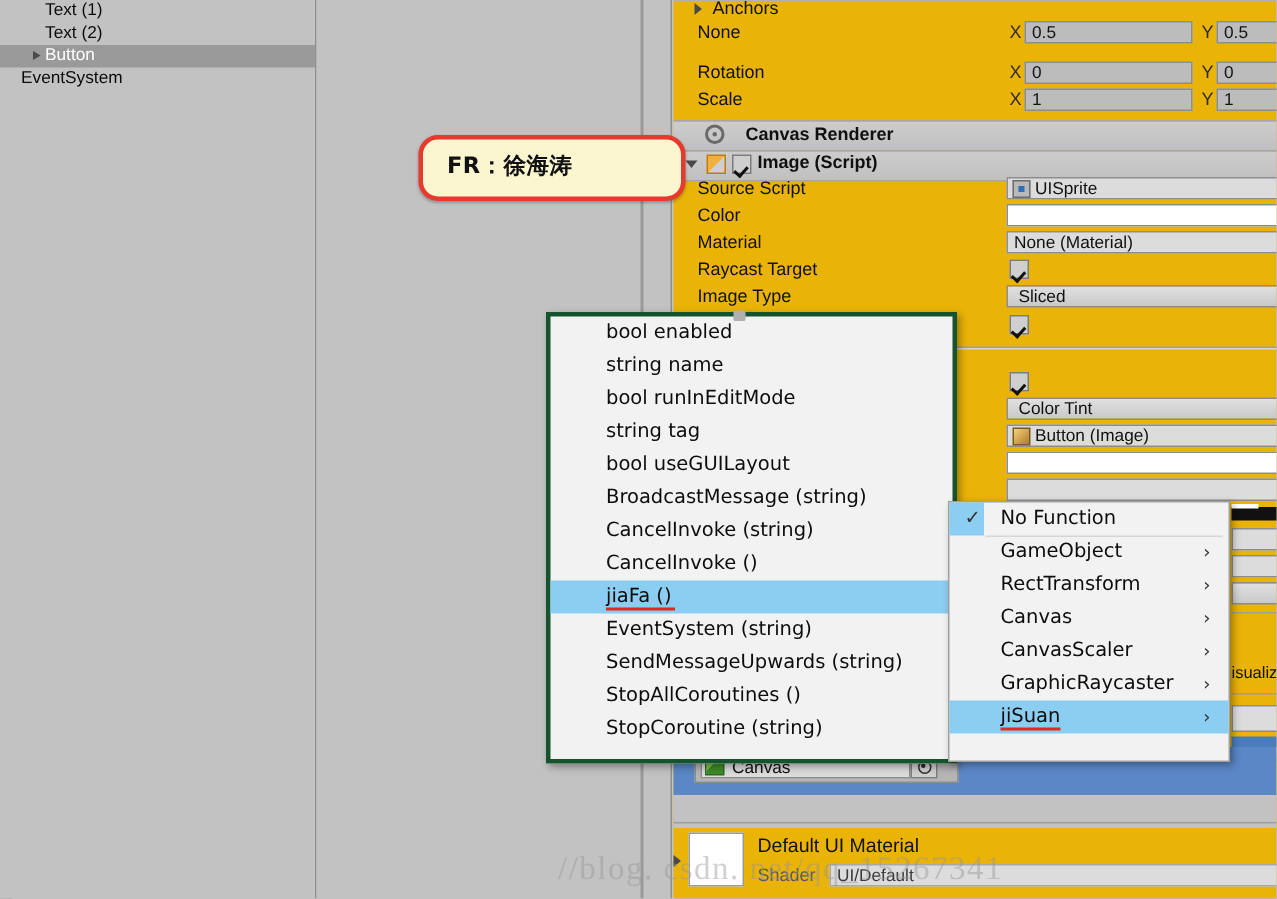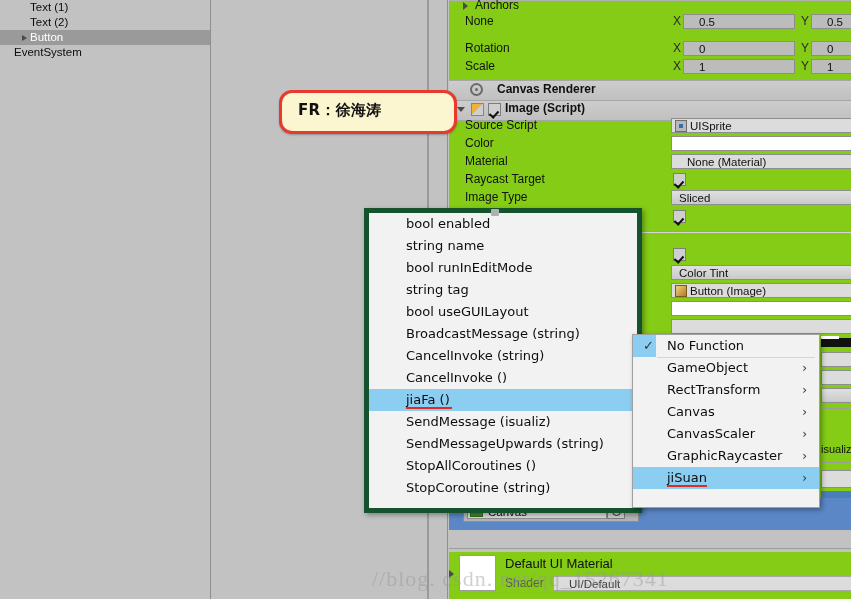--- a/index.html
+++ b/index.html
@@ -39,25 +39,25 @@
 
   
   #callout{left:279px;top:90px;width:172px;height:38px;
            background:#fbf6d0;border:3px solid #e8392f;border-radius:13px;
            box-shadow:0 1px 2px rgba(0,0,0,.25);}
   #callout-text{left:298px;top:98px;width:150px;height:24px;line-height:24px;
            font-size:15px;font-weight:bold;color:#111;
            font-family:"DejaVu Sans","Liberation Sans",sans-serif;letter-spacing:.3px;}
 
   
-  #inspector{left:449px;top:0;width:402px;height:599px;background:#84cc16;}
+  #inspector{left:449px;top:0;width:402px;height:599px;background:#eab308;}
   .lbl{position:absolute;font-size:12px;color:#111;white-space:nowrap;}
   .fld{position:absolute;height:15px;line-height:15px;background:#bcbcbc;
        border:1px solid #8d8d8d;font-size:11.5px;color:#101010;
-       padding-left:15px;box-sizing:border-box;overflow:hidden;white-space:nowrap;}
+       padding-left:4px;box-sizing:border-box;overflow:hidden;white-space:nowrap;}
   .fld.white{background:#ffffff;}
   .fld.light{background:#dcdcdc;}
   .fld.btn{background:linear-gradient(#e0e0e0,#c9c9c9);border:1px solid #8d8d8d;
        border-radius:1px;padding-left:7px;}
   .axis{position:absolute;font-size:12px;color:#2a2a2a;}
   .chk{position:absolute;width:13px;height:13px;background:#cfcfcf;
        border:1px solid #7d7d7d;box-sizing:border-box;}
   .chk.on:after{content:"";position:absolute;left:2px;top:5px;width:4px;height:7px;
        border:solid #111;border-width:0 2px 2px 0;transform:rotate(42deg);}
   .sep{position:absolute;height:1px;background:#9d9d9d;}
@@ -83,21 +83,21 @@
        background:#2f6fb5;}
   .imgIcon{position:absolute;width:12px;height:12px;
        background:linear-gradient(135deg,#f4d27a,#b07a2a);border:1px solid #7a5a1a;
        box-sizing:border-box;}
   .cubeIcon{position:absolute;width:13px;height:13px;
        background:linear-gradient(135deg,#7fc24a 40%,#3f8b28 41%);
        border:1px solid #2e6b1c;box-sizing:border-box;}
 
   
   #menu1{left:364px;top:208px;width:268px;height:295px;background:#f2f2f2;
-         border:5px solid #14532d;box-shadow:2px 2px 5px rgba(0,0,0,.35);}
+         border:3px solid #14532d;box-shadow:2px 2px 5px rgba(0,0,0,.35);}
   .m1item{position:relative;height:22px;line-height:22px;padding-left:37px;
           font-size:13px;color:#0d0d0d;white-space:nowrap;
           font-family:"DejaVu Sans","Liberation Sans",sans-serif;}
   .m1item.sel{background:#8ccdf2;}
   .m1item .ul{position:absolute;left:37px;bottom:2px;height:2px;background:#e02b20;}
   #menu1-grip{position:absolute;left:122px;top:-4px;width:8px;height:7px;
           background:#b0b0b0;border-radius:1px;}
 
   
   #menu2{left:632px;top:334px;width:186px;height:172px;background:#f2f2f2;
@@ -261,21 +261,21 @@
   <div class="m1item"><span>bool runInEditMode</span></div>
   <div class="m1item"><span>string tag</span></div>
   <div class="m1item"><span>bool useGUILayout</span></div>
   <div class="m1item"><span>BroadcastMessage (string)</span></div>
   <div class="m1item"><span>CancelInvoke (string)</span></div>
   <div class="m1item"><span>CancelInvoke ()</span></div>
   <div class="m1item sel">
     <span>jiaFa ()</span>
     <span class="ul" style="width:46px;"></span>
   </div>
-  <div class="m1item"><span>SendMessage (isualiz)</span></div>
+  <div class="m1item"><span>EventSystem (string)</span></div>
   <div class="m1item"><span>SendMessageUpwards (string)</span></div>
   <div class="m1item"><span>StopAllCoroutines ()</span></div>
   <div class="m1item"><span>StopCoroutine (string)</span></div>
 </div>
 
 <div class="abs" id="menu2">
   <div class="m2item">
     <span class="chkcell"></span>
     <span class="chkmark">✓</span>
     <span>No Function</span>

